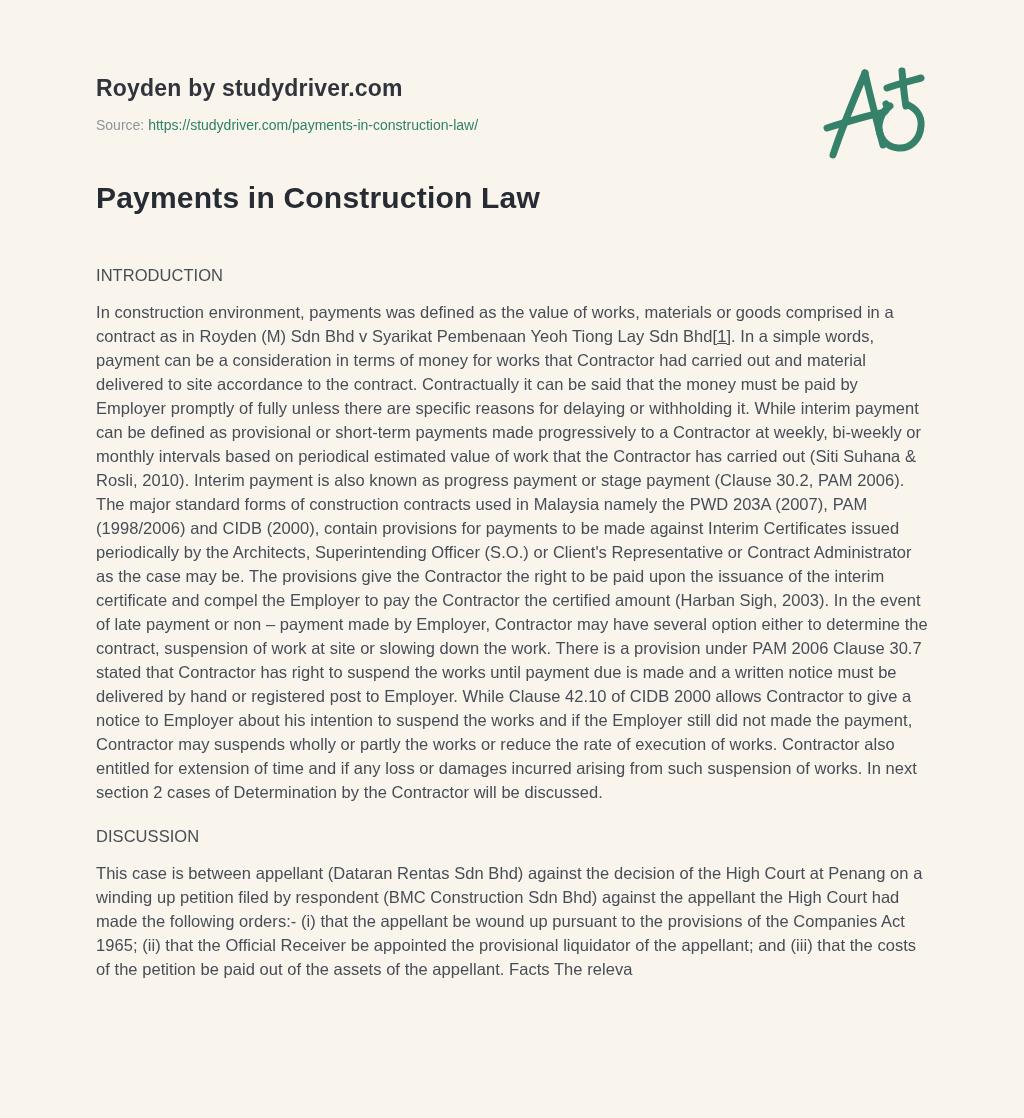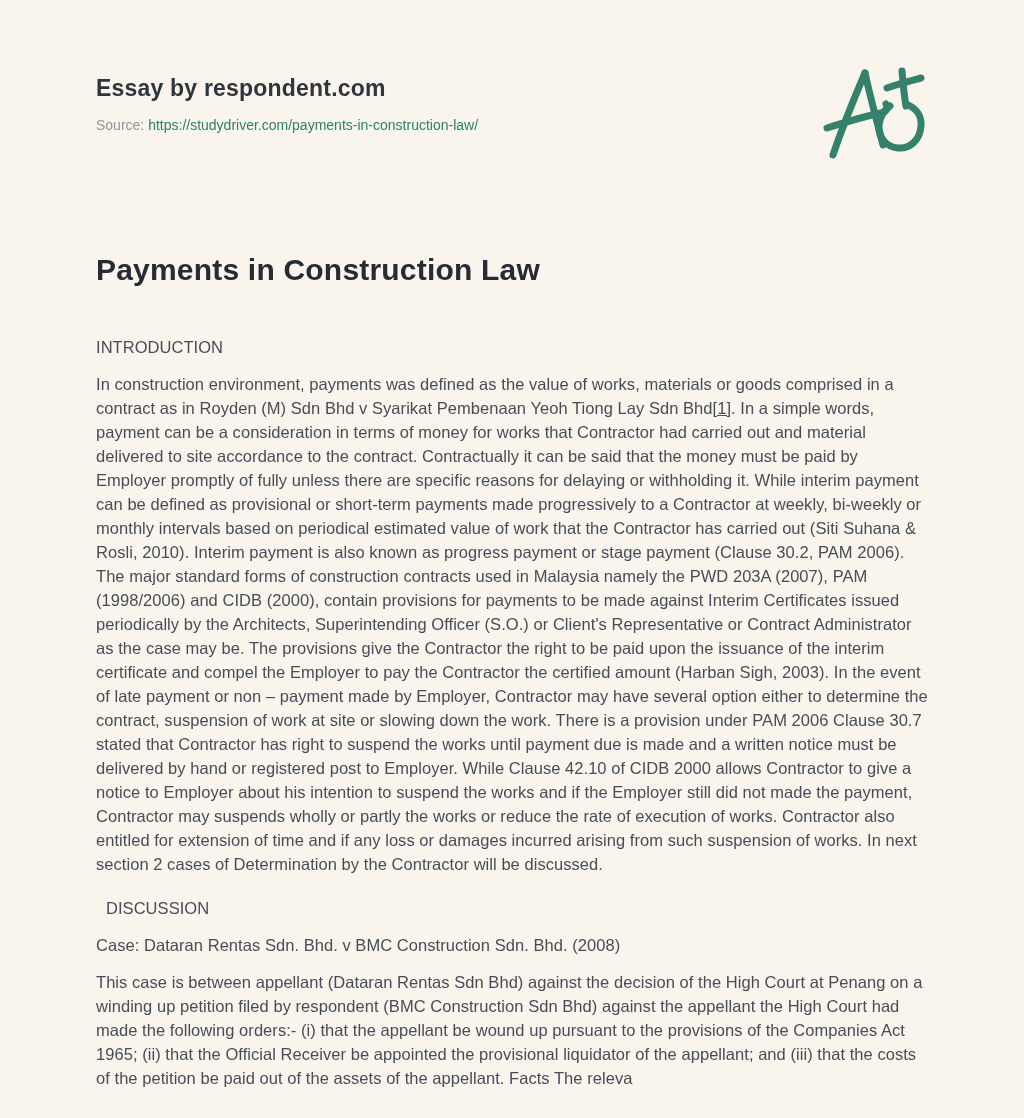--- a/index.html
+++ b/index.html
@@ -46,38 +46,38 @@
     left: 818px;
     width: 112px;
     height: 100px;
   }
   .logo-wrap svg {
     display: block;
     width: 112px;
     height: 100px;
   }
   .essay-title {
-    margin: 120px 0 0 0;
+    margin: 48px 0 0 0;
     font-size: 30px;
     font-weight: 700;
     letter-spacing: 0.2px;
     color: #272C34;
   }
   .body-text {
     font-size: 16.5px;
     line-height: 24px;
     color: #474D56;
     letter-spacing: 0.05px;
   }
   .para {
     margin: 13px 0 0 0;
     max-width: 838px;
   }
   .mt-lg { margin-top: 48px; }
-  .mt-md { margin-top: 20px; margin-left: 10px; }
+  .mt-md { margin-top: 20px; }
   .footnote-ref {
     color: #474D56;
     text-decoration: underline;
   }
 </style>
 </head>
 <body>
 
 <div class="page">
 
@@ -90,32 +90,31 @@
         <path d="M84 11 C85 22 86 35 88 46"></path>
         <path d="M69 28 C80 24 92 21 103 18"></path>
         <path d="M88 44 C98 48 104 56 103 66 C102 80 92 89 80 88 C68 87 60 77 61 65 C62 57 66 50 72 46"></path>
       </g>
     </svg>
   </div>
 
   <div class="content">
 
     <header class="page-header">
-      <h1 class="site-title">Essay by respondent.com</h1>
+      <h1 class="site-title">Royden by studydriver.com</h1>
       <p class="source-line"><span>Source:</span> <a href="#">https://studydriver.com/payments-in-construction-law/</a></p>
     </header>
 
     <main>
       <h2 class="essay-title">Payments in Construction Law</h2>
 
       <p class="body-text para mt-lg">INTRODUCTION</p>
 
       <p class="body-text para"><span>In construction environment, payments was defined as the value of works, materials or goods comprised in a contract as in Royden (M) Sdn Bhd v Syarikat Pembenaan Yeoh Tiong Lay Sdn Bhd</span><a href="#" class="footnote-ref">[1]</a><span>. In a simple words, payment can be a consideration in terms of money for works that Contractor had carried out and material delivered to site accordance to the contract. Contractually it can be said that the money must be paid by Employer promptly of fully unless there are specific reasons for delaying or withholding it. While interim payment can be defined as provisional or short-term payments made progressively to a Contractor at weekly, bi-weekly or monthly intervals based on periodical estimated value of work that the Contractor has carried out (Siti Suhana &amp; Rosli, 2010). Interim payment is also known as progress payment or stage payment (Clause 30.2, PAM 2006). The major standard forms of construction contracts used in Malaysia namely the PWD 203A (2007), PAM (1998/2006) and CIDB (2000), contain provisions for payments to be made against Interim Certificates issued periodically by the Architects, Superintending Officer (S.O.) or Client's Representative or Contract Administrator as the case may be. The provisions give the Contractor the right to be paid upon the issuance of the interim certificate and compel the Employer to pay the Contractor the certified amount (Harban Sigh, 2003). In the event of late payment or non – payment made by Employer, Contractor may have several option either to determine the contract, suspension of work at site or slowing down the work. There is a provision under PAM 2006 Clause 30.7 stated that Contractor has right to suspend the works until payment due is made and a written notice must be delivered by hand or registered post to Employer. While Clause 42.10 of CIDB 2000 allows Contractor to give a notice to Employer about his intention to suspend the works and if the Employer still did not made the payment, Contractor may suspends wholly or partly the works or reduce the rate of execution of works. Contractor also entitled for extension of time and if any loss or damages incurred arising from such suspension of works. In next section 2 cases of Determination by the Contractor will be discussed.</span></p>
 
       <p class="body-text para mt-md">DISCUSSION</p>
 
-      <p class="body-text para">Case: Dataran Rentas Sdn. Bhd. v BMC Construction Sdn. Bhd. (2008)</p>
 
       <p class="body-text para">This case is between appellant (Dataran Rentas Sdn Bhd) against the decision of the High Court at Penang on a winding up petition filed by respondent (BMC Construction Sdn Bhd) against the appellant the High Court had made the following orders:- (i) that the appellant be wound up pursuant to the provisions of the Companies Act 1965; (ii) that the Official Receiver be appointed the provisional liquidator of the appellant; and (iii) that the costs of the petition be paid out of the assets of the appellant. Facts The releva</p>
     </main>
 
   </div>
 </div>
 
 </body></html>

